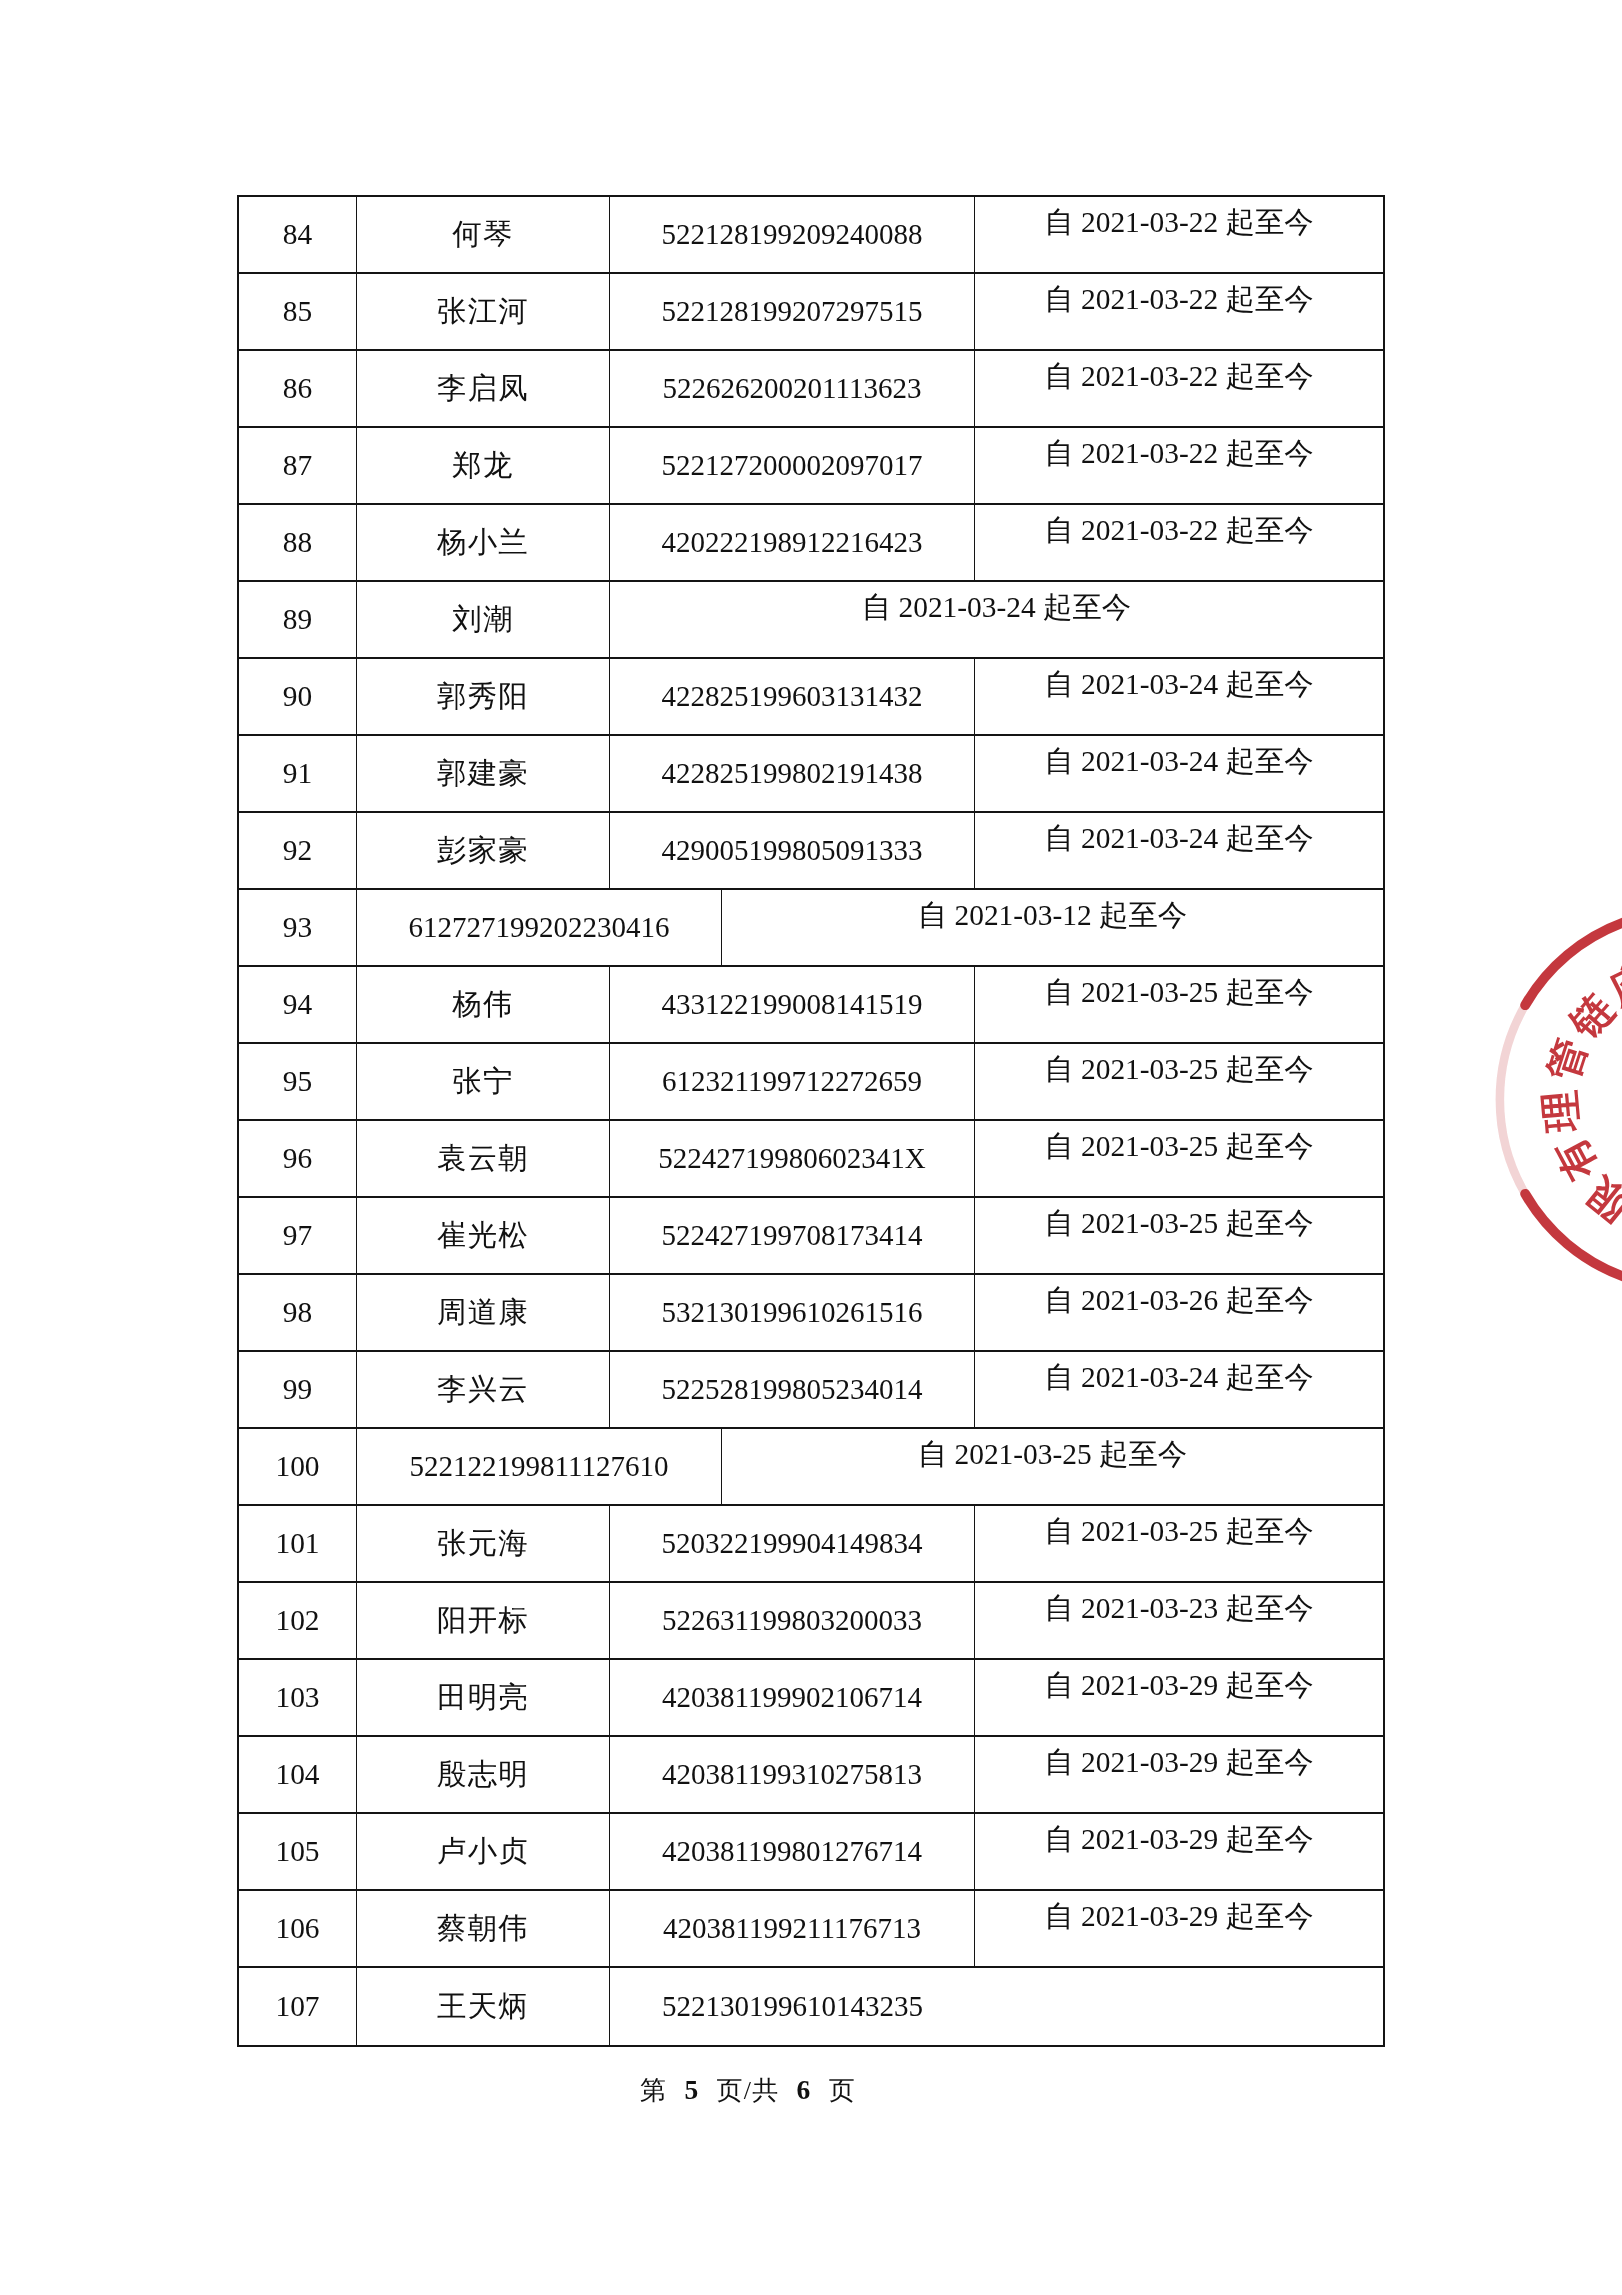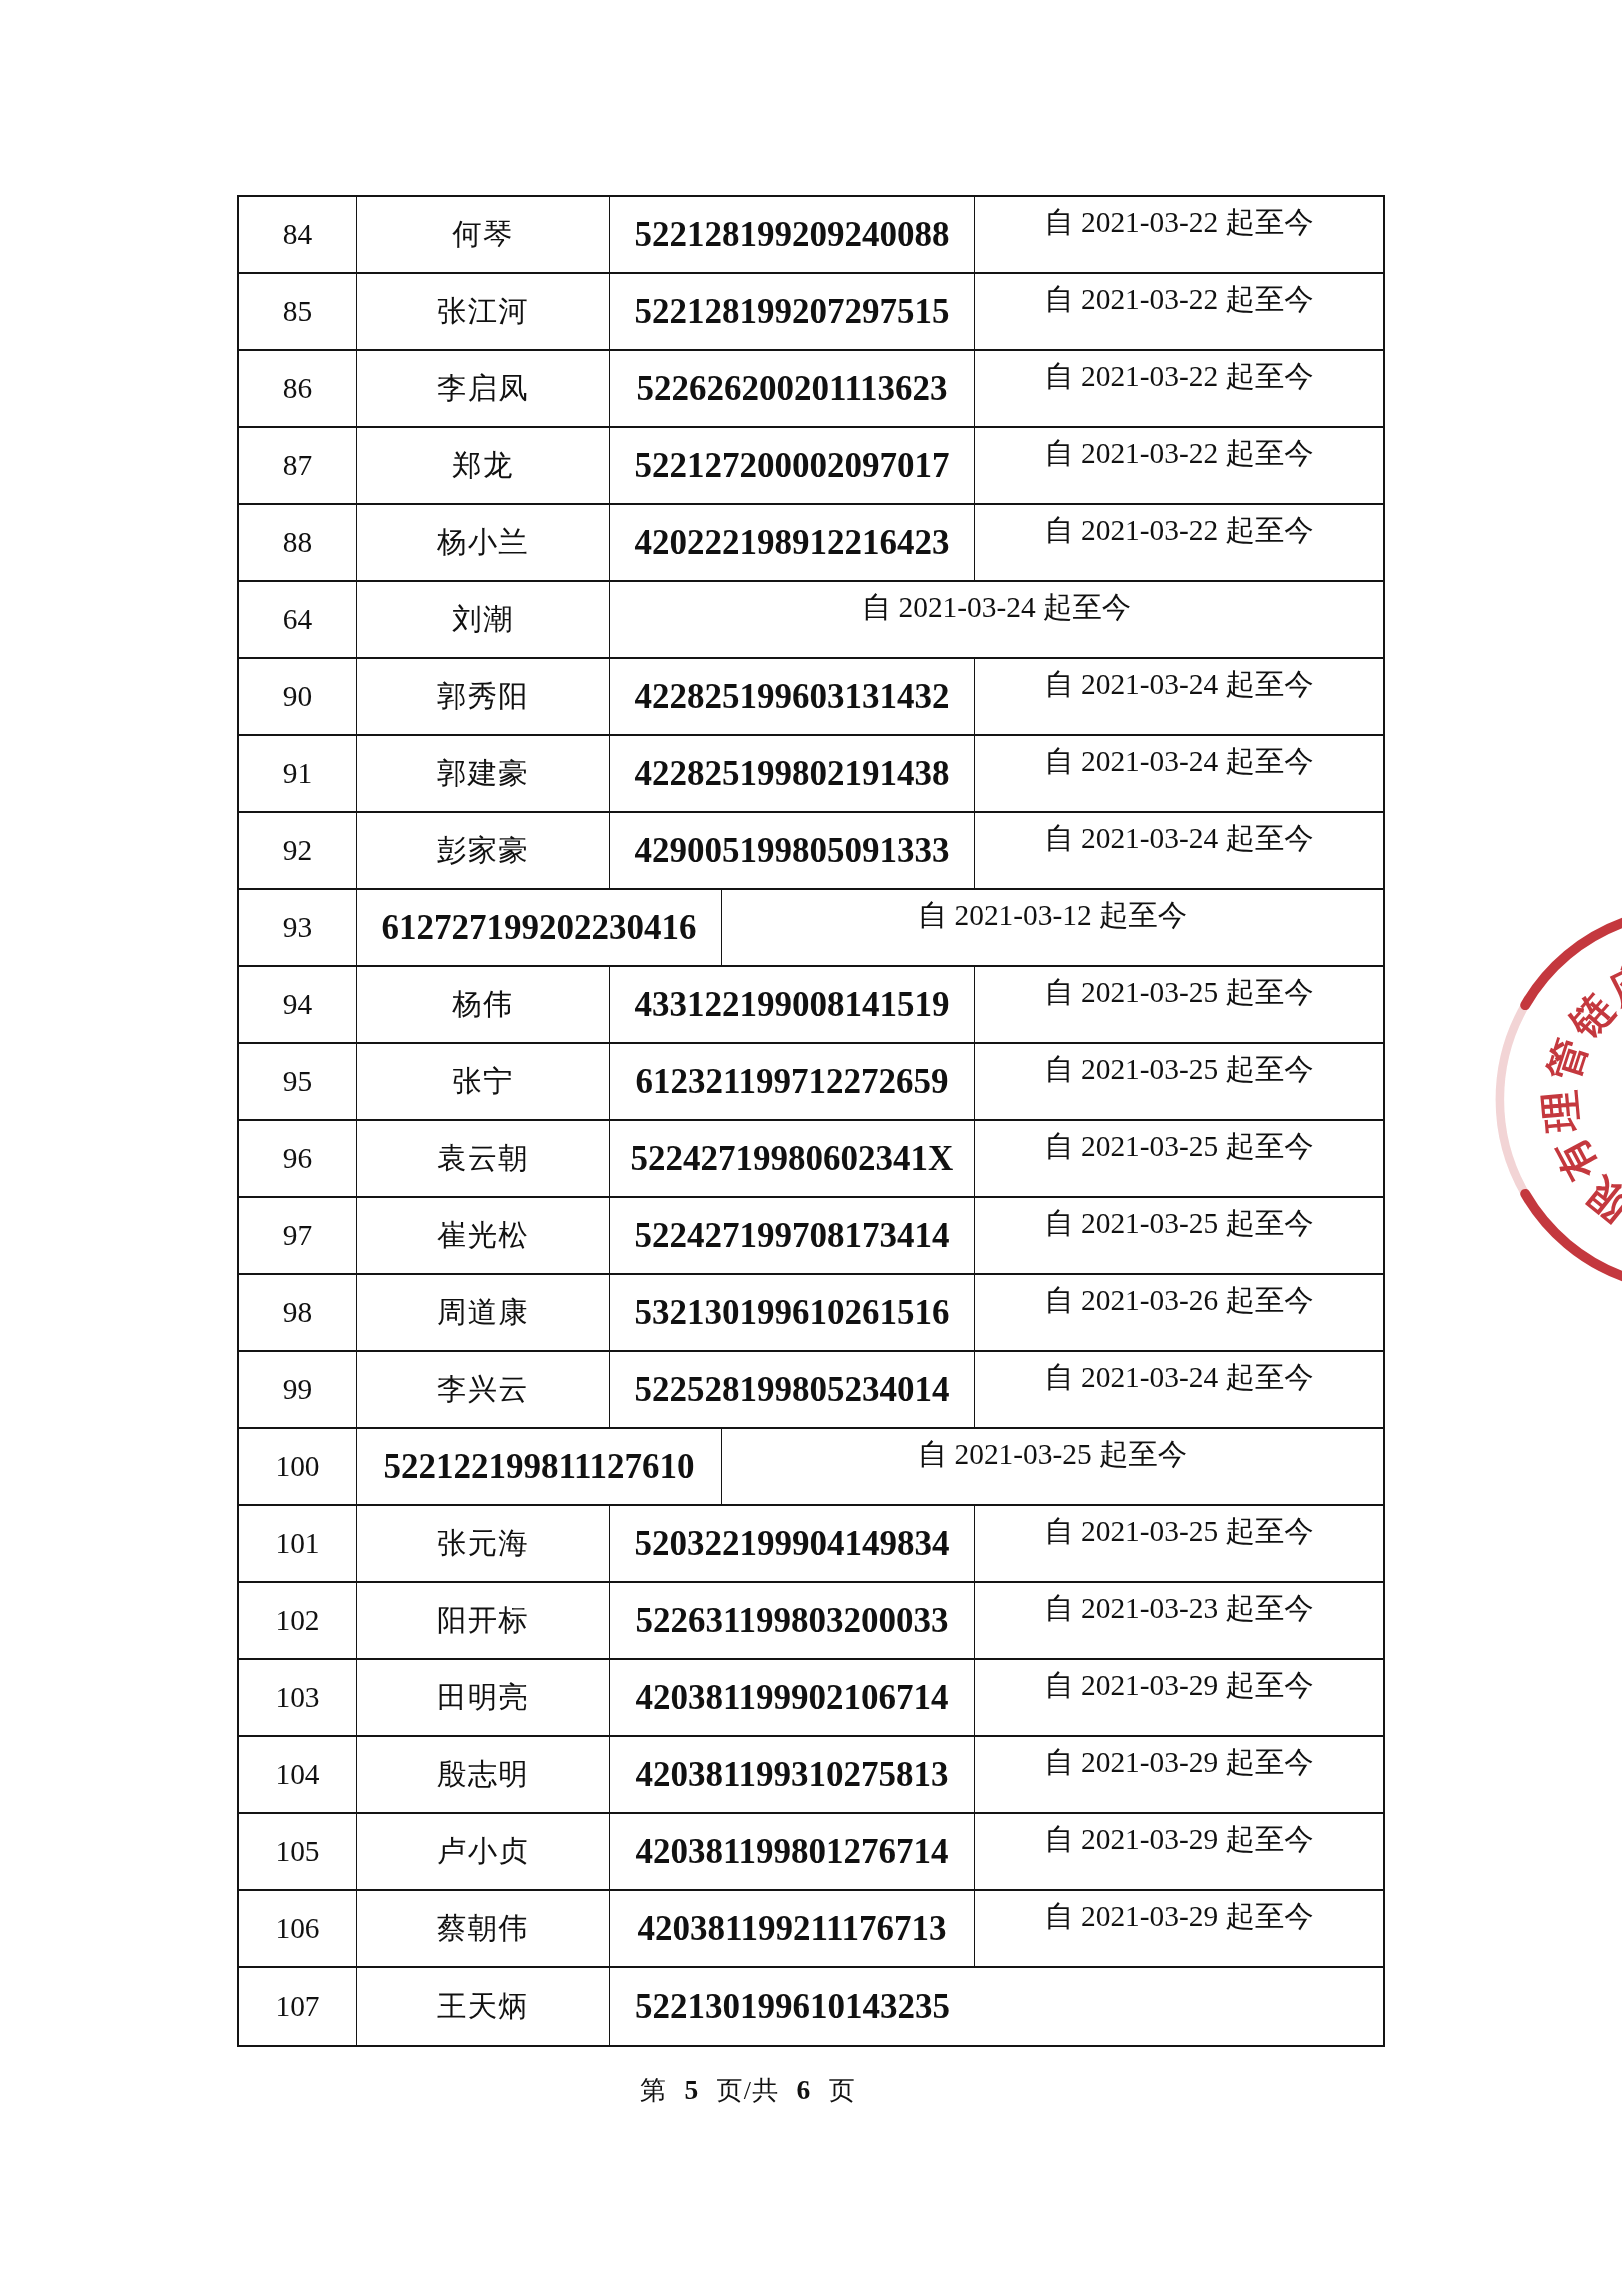--- a/index.html
+++ b/index.html
@@ -35,21 +35,21 @@
     justify-content: center;
     align-items: center;
     font-size: 29.4px;
     line-height: 1;
     overflow: hidden;
     white-space: nowrap;
   }
   .cell:last-child { border-right: none; }
   .c-no   { width: 118px; text-align: center; }
   .c-name { width: 253px; letter-spacing: 1.3px; }
-  .c-id   { width: 365px; font-weight: 700; font-size: 35px; }
+  .c-id   { width: 365px; font-weight: 400; font-size: 29px; }
   .c-date { flex: 1; align-items: flex-start; padding-top: 10.5px; }
   .footer {
     position: absolute;
     left: 0;
     top: 2073px;
     width: 1496px;
     text-align: center;
     font-size: 26px;
     letter-spacing: 1.3px;
   }
@@ -112,21 +112,21 @@
     </div>
 
     <div class="row">
       <div class="cell c-no">88</div>
       <div class="cell c-name">杨小兰</div>
       <div class="cell c-id">420222198912216423</div>
       <div class="cell c-date">自 2021-03-22 起至今</div>
     </div>
 
     <div class="row">
-      <div class="cell c-no">64</div>
+      <div class="cell c-no">89</div>
       <div class="cell c-name">刘潮</div>
       <div class="cell c-date">自 2021-03-24 起至今</div>
     </div>
 
     <div class="row">
       <div class="cell c-no">90</div>
       <div class="cell c-name">郭秀阳</div>
       <div class="cell c-id">422825199603131432</div>
       <div class="cell c-date">自 2021-03-24 起至今</div>
     </div>

